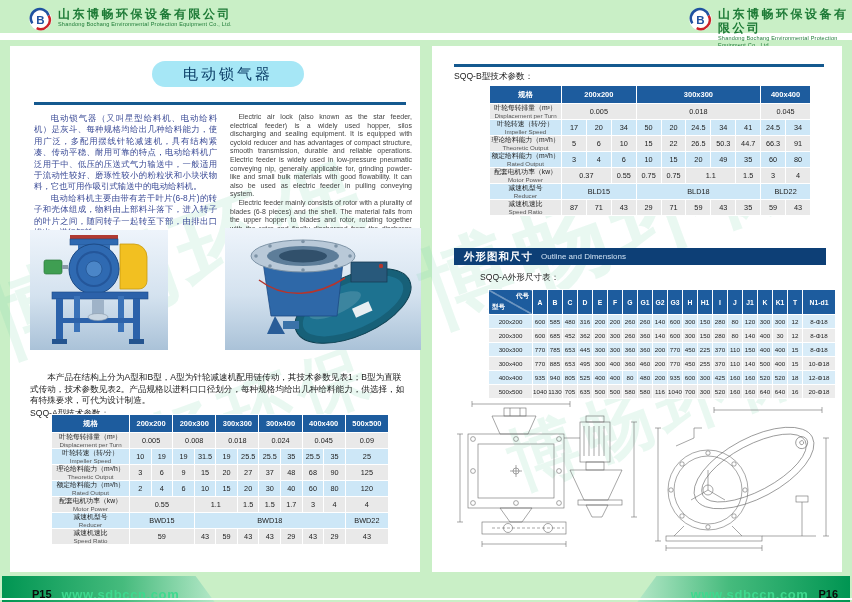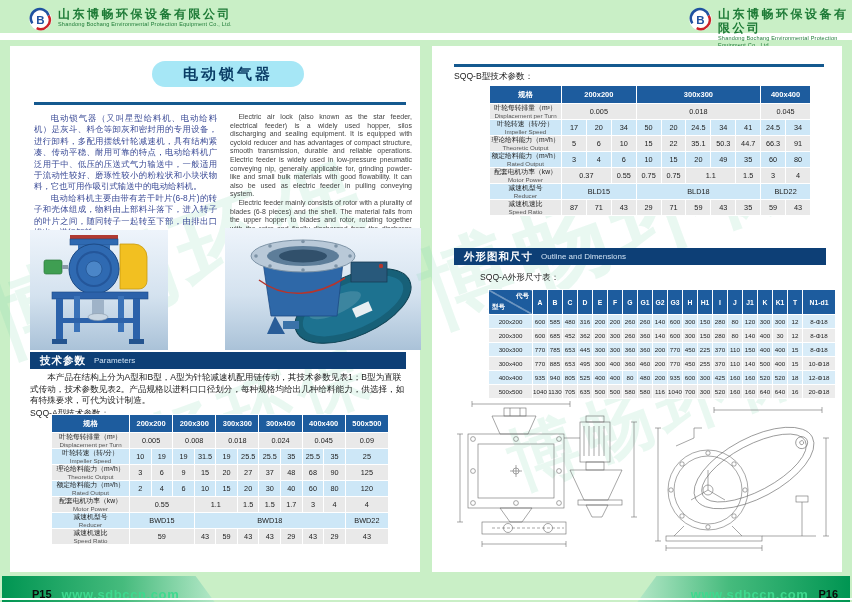--- a/index.html
+++ b/index.html
@@ -15,21 +15,21 @@
   .co-en{font-size:5.5px;color:#1d7a36;letter-spacing:0.2px;line-height:7px;}
   
   .page{position:absolute;top:46px;width:410px;height:526px;background:#fff;}
   .page-left{left:10px;}
   .page-right{left:432px;}
   .wm{position:absolute;font-weight:bold;color:rgba(120,214,165,0.16);pointer-events:none;
       font-size:92px;letter-spacing:8px;transform:rotate(-20deg);white-space:nowrap;}
   
   .title-pill{position:absolute;left:142px;top:15px;width:152px;height:26px;border-radius:13px;
       background:#a6e7f6;display:flex;align-items:center;justify-content:center;
-      font-size:15px;font-weight:bold;color:#0a3d66;letter-spacing:3px;}
+      font-size:15px;font-weight:normal;color:#0a3d66;letter-spacing:3px;}
   .blue-rule{position:absolute;height:3px;background:#14598f;}
   .rule-l{left:24px;top:56px;width:372px;}
   .rule-r{left:22px;top:18px;width:370px;}
   .textcols{position:absolute;left:24px;top:67px;width:378px;display:flex;gap:13px;}
   .cn-col{width:183px;font-size:8.4px;line-height:11.4px;color:#3a4a96;text-align:justify;}
   .cn-col p{margin:0;text-indent:2em;}
   .en-col{width:182px;font-size:7px;line-height:8.6px;color:#444;text-align:justify;}
   .en-col p{margin:0;text-indent:1.2em;}
   .photo{position:absolute;background:linear-gradient(180deg,#eef4fb 0%,#d4e2ef 55%,#aac2d8 100%);}
   .photo1{left:20px;top:184px;width:138px;height:120px;}
@@ -111,21 +111,21 @@
 
   <div class="page page-left">
     <div class="wm" style="left:-30px;top:150px;">博畅环保</div>
     <div class="wm" style="left:60px;top:330px;font-size:70px;">博畅环保</div>
 
     <div class="title-pill">电动锁气器</div>
     <div class="blue-rule rule-l"></div>
 
     <div class="textcols">
       <div class="cn-col">
-        <p>电动锁气器（又叫星型给料机、电动给料机）是灰斗、料仓等卸灰和密封用的专用设备，进行卸料，多配用摆线针轮减速机，具有结构紧凑、传动平稳、耐用可靠的特点，电动给料机广泛用于中、低压的压送式气力输送中，一般适用于流动性较好、磨琢性较小的粉粒状和小块状物料，它也可用作吸引式输送中的电动给料机。</p>
+        <p>电动锁气器（又叫星型给料机、电动给料机）是灰斗、每种规格均给出几种给料能力，使用广泛，多配用摆线针轮减速机，具有结构紧凑、传动平稳、耐用可靠的特点，电动给料机广泛用于中、低压的压送式气力输送中，一般适用于流动性较好、磨琢性较小的粉粒状和小块状物料，它也可用作吸引式输送中的电动给料机。</p>
         <p>电动给料机主要由带有若干叶片(6-8片)的转子和壳体组成，物料由上部料斗落下，进入转子的叶片之间，随同转子一起转至下部，由排出口排出，进行卸料。</p>
       </div>
       <div class="en-col">
         <p>Electric air lock (also known as the star feeder, electrical feeder) is a widely used hopper, silos discharging and sealing equipment. It is equipped with cycloid reducer and has advantages of compact structure, smooth transmission, durable and reliable operations. Electric feeder is widely used in low-pressure pneumatic conveying nip, generally applicable for, grinding powder-like and small bulk materials with good flowability. It can also be used as electric feeder in pulling conveying system.</p>
         <p>Electric feeder mainly consists of rotor with a plurality of blades (6-8 pieces) and the shell. The material falls from the upper hopper to blades and rotor, rotating together with the rotor and finally discharged from the discharge port.</p>
       </div>
     </div>
 
     <div class="photo photo1">
       <svg width="138" height="120" viewBox="0 0 138 120">
@@ -172,24 +172,20 @@
           <circle cx="111" cy="18" r="1.8" fill="#7d93a6"></circle>
         <circle cx="45" cy="38" r="1.8" fill="#7d93a6"></circle>
           <circle cx="111" cy="38" r="1.8" fill="#7d93a6"></circle>
         <circle cx="78" cy="42" r="1.8" fill="#7d93a6"></circle>
           <circle cx="78" cy="13.5" r="1.8" fill="#7d93a6"></circle>
         <polygon points="50,88 42,106 60,106" fill="#2a5d98"></polygon>
         <rect x="58" y="93" width="16" height="8" fill="#3a72a8"></rect>
       </svg>
     </div>
 
-    <div class="sec-band band-l">
-      <span class="sec-cn">技术参数</span>
-      <span class="sec-en">Parameters</span>
-    </div>
 
     <div class="note">
       <p>本产品在结构上分为A型和B型，A型为针轮减速机配用链传动，其技术参数见表1；B型为直联式传动，技术参数见表2。产品规格以进料口口径划分，每种规格均给出几种给料能力，供选择，如有特殊要求，可代为设计制造。</p>
       <div class="tbl-label">SQQ-A型技术参数：</div>
     </div>
 
     <div class="twrap wA">
         <table class="ptable">
           <colgroup>
             <col style="width: 78px;">
@@ -383,21 +379,21 @@
             <tr>
               <td class="lbl">
                 <span class="cn">理论给料能力（m³/h）</span>
                 <span class="en">Theoretic Output</span>
               </td>
               <td>5</td>
               <td>6</td>
               <td>10</td>
               <td>15</td>
               <td>22</td>
-              <td>35.1</td>
+              <td>26.5</td>
               <td>50.3</td>
               <td>44.7</td>
               <td>66.3</td>
               <td>91</td>
             </tr>
             <tr>
               <td class="lbl">
                 <span class="cn">额定给料能力（m³/h）</span>
                 <span class="en">Rated Output</span>
               </td>

